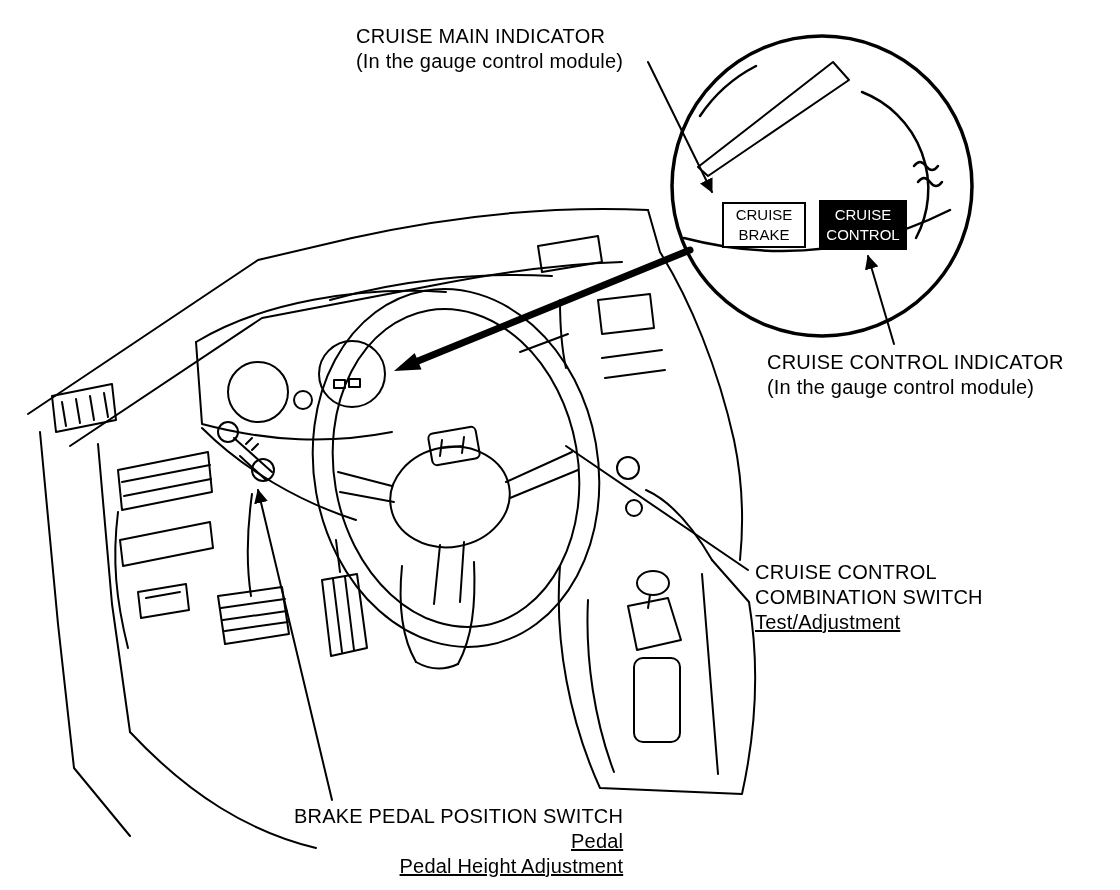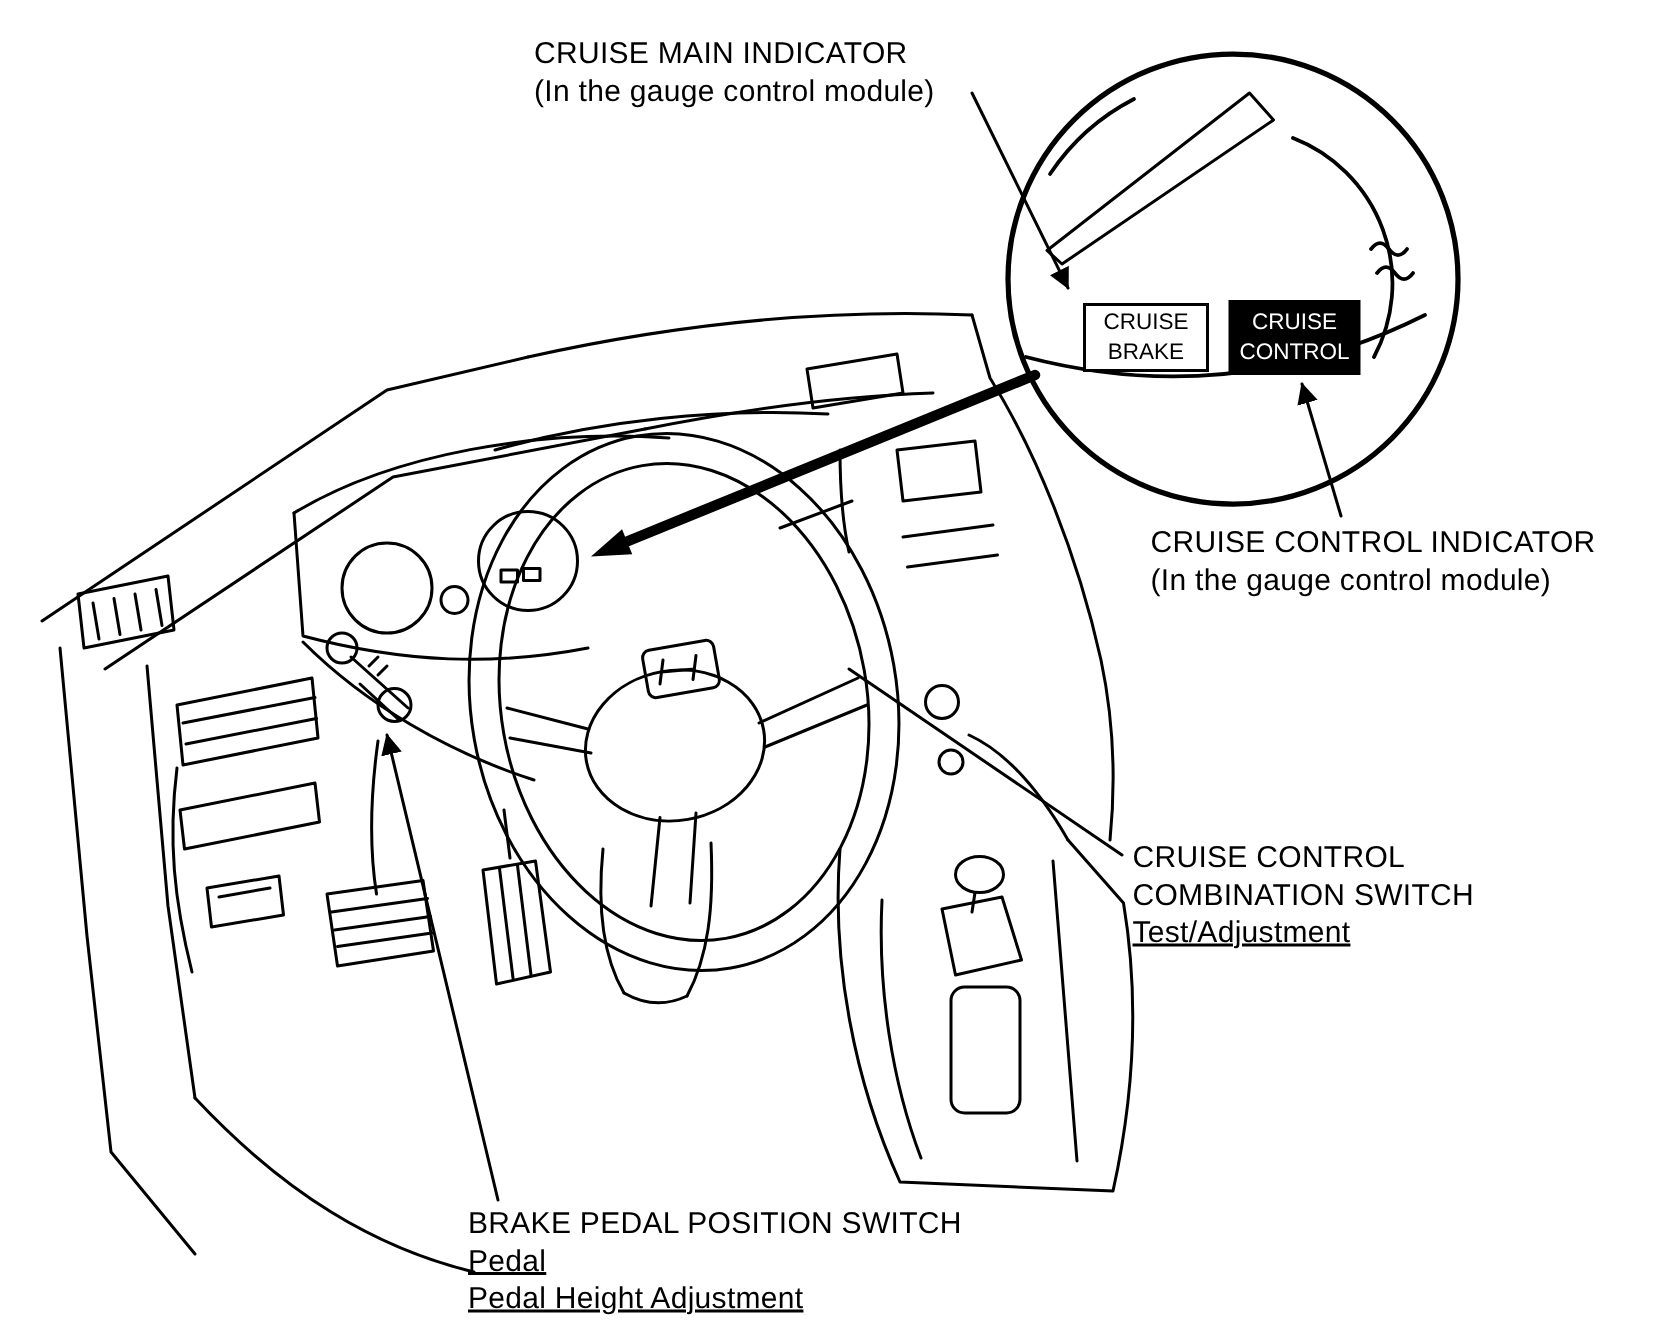--- a/index.html
+++ b/index.html
@@ -157,19 +157,19 @@
     <div>CRUISE CONTROL INDICATOR</div>
     <div>(In the gauge control module)</div>
   </div>
 
   <div class="callout" style="left:755px; top:560px;">
     <div>CRUISE CONTROL</div>
     <div>COMBINATION SWITCH</div>
     <div class="link">Test/Adjustment</div>
   </div>
 
-  <div class="callout" style="left:312px; top:804px;">
+  <div class="callout" style="left:294px; top:804px;text-align:right;">
     <div>BRAKE PEDAL POSITION SWITCH</div>
     <div class="link">Pedal</div>
     <div class="link">Pedal Height Adjustment</div>
   </div>
 
 </div>
 
 </body></html>

